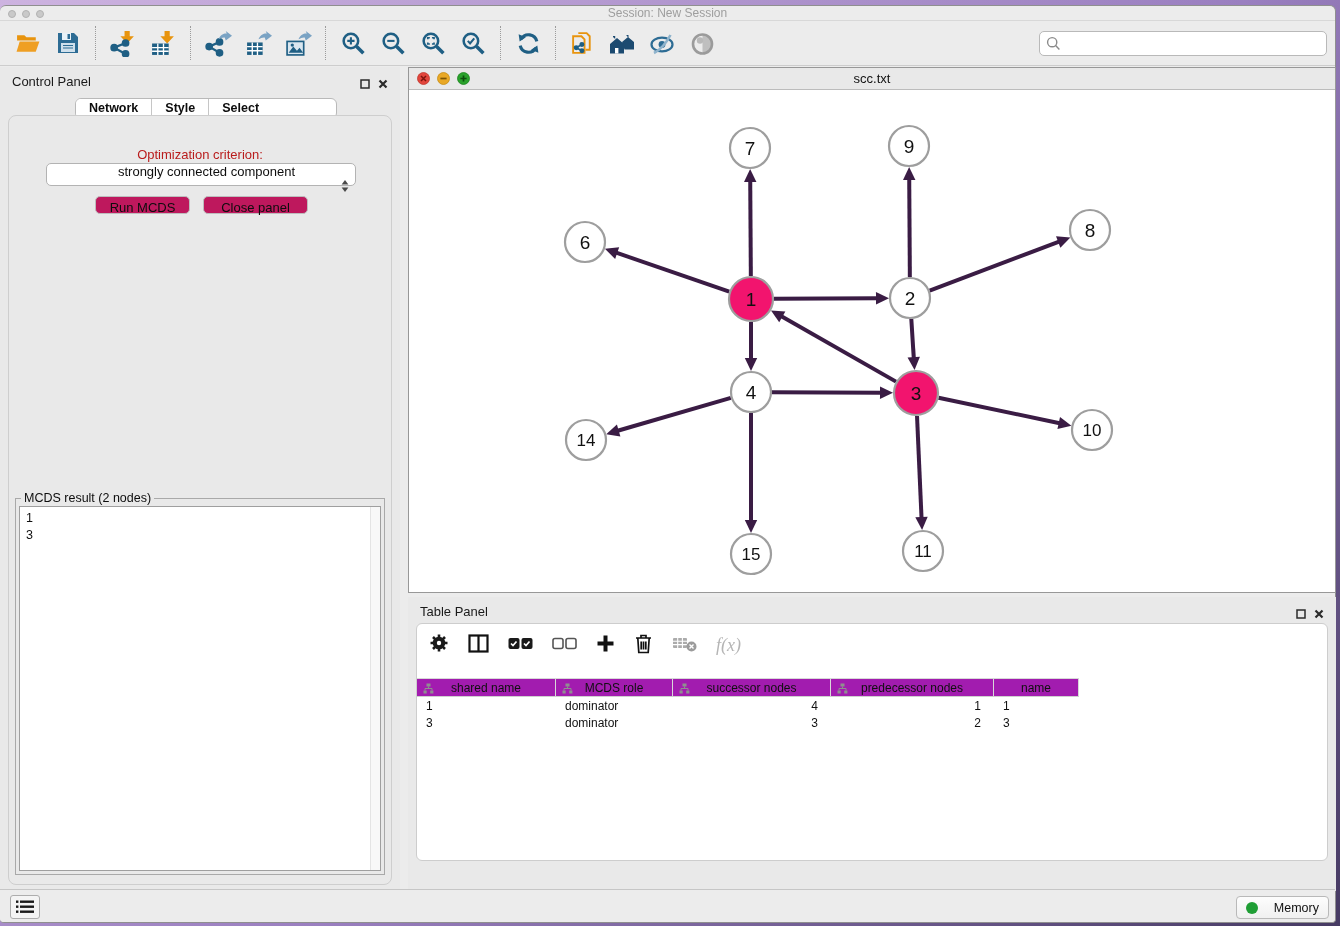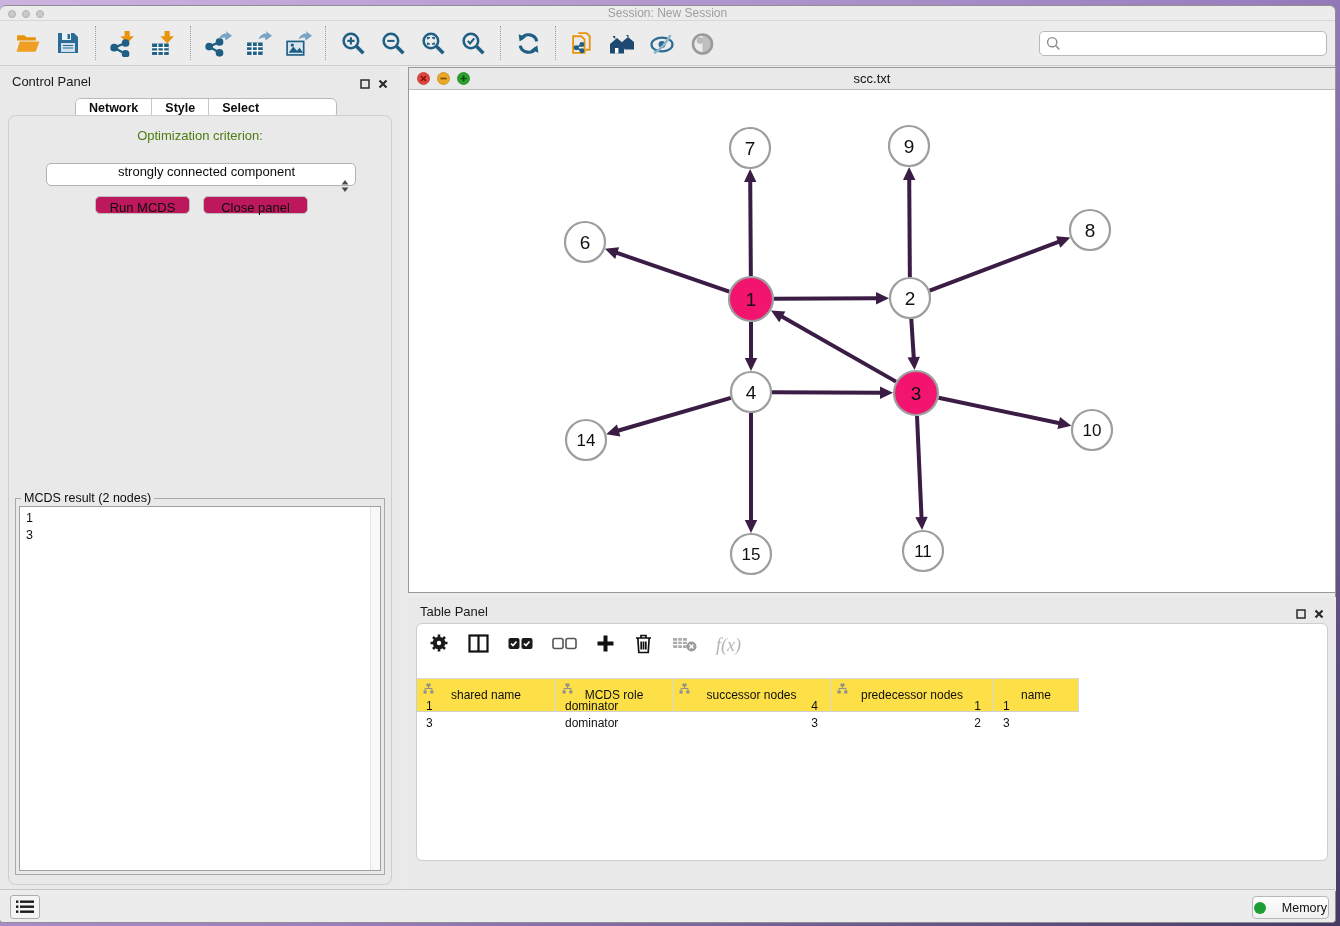--- a/index.html
+++ b/index.html
@@ -30,51 +30,51 @@
   .panel-header { position:relative; height:30px; }
   .panel-title { position:absolute; left:12px; top:7px; font-size:13px; color:#1a1a1a; }
   .ph-float { position:absolute; right:30px; top:8px; }
   .ph-close { position:absolute; right:12px; top:8px; }
   .tabstrip { display:flex; border:1px solid #b9b9b9; border-radius:6px; overflow:hidden; background:#fff; height:21px; }
   .tab { padding:0 13px; line-height:19px; font-size:12.5px; font-weight:bold; color:#0d0d0d; background:#fff; border-left:1px solid #c6c6c6; white-space:nowrap; }
   .tab:first-child { border-left:none; }
   .tab.selected { background:#701a75; color:#c7ccd1;margin-top:42px; }
   .cp-tabs { position:absolute; top:31px; left:75px; }
   .cp-content { position:absolute; left:8px; top:48px; width:384px; height:770px; border:1px solid #cecece; border-radius:8px; background:#e9e9e9; }
-  .opt-label { position:absolute; top:12px; left:0; right:0; text-align:center; font-size:13px; color:#4d7c0f; }
+  .opt-label { position:absolute; top:31px; left:0; right:0; text-align:center; font-size:13px; color:#b91c1c; }
   .dropdown { position:absolute; left:37px; top:47px; width:310px; height:23px; background:#fff; border:1px solid #b3b3b3; border-radius:5px; display:flex; align-items:center; padding-left:11px; font-size:13px; color:#0d0d0d;flex-direction:column; }
   .dd-stepper { margin-left:auto; margin-right:5px; display:flex; flex-direction:column; align-items:center; line-height:5px; }
   .cp-btn { position:absolute; top:80px; height:18px; background:#be185d; border:1px solid #bdbdbd; border-radius:5px; font-size:13px; color:#0d0d0d; text-align:center; line-height:21px; }
   .btn-run { left:86px; width:95px; }
   .btn-close { left:194px; width:105px; }
   .fieldset { position:absolute; left:6px; top:382px; width:370px; height:377px; border:1px solid #a9a9a9; }
   .legend { position:absolute; top:-8px; left:5px; background:#e9e9e9; padding:0 3px; font-size:12.5px; color:#0d0d0d; }
   .result-box { position:absolute; left:3px; right:3px; top:7px; bottom:3px; background:#fff; border:1px solid #9f9f9f; font-size:12.5px; color:#111; padding:3px 0 0 6px; line-height:17px; }
   .result-scroll { position:absolute; right:0; top:0; bottom:0; width:10px; background:#f8f8f8; border-left:1px solid #e4e4e4; }
   
   .net-window { position:absolute; left:408px; top:61px; width:928px; height:526px; border:1px solid #989898; background:#fff; }
   .net-titlebar { position:relative; height:22px; background:#e9e9e9; border-bottom:1px solid #bcbcbc; }
   .lights { position:absolute; left:8px; top:4px; display:flex; gap:7px; }
   .net-title { text-align:center; font-size:13px; line-height:22px; color:#111; }
   .net-canvas { position:absolute; left:0; right:0; top:22px; bottom:0; background:#fff; }
   
   .table-panel { position:absolute; left:408px; top:591px; width:928px; height:294px; background:#e9e9e9; }
   .tp-box { position:absolute; left:8px; top:26px; width:912px; height:238px; background:#fff; border:1px solid #cdcdcd; border-radius:6px; overflow:hidden; }
   .tp-toolbar { height:42px; display:flex; align-items:center; padding-left:12px; gap:19px; }
   .fx { font-family:"Liberation Serif", serif; font-style:italic; font-size:18px; color:#b5b5b5; }
-  .thead { position:absolute; left:0; top:54px; height:34px; display:flex; border-top:1px solid #d8d8d8; border-bottom:1px solid #cfcfcf; background:#fde047; }
+  .thead { position:absolute; left:0; top:54px; height:19px; display:flex; border-top:1px solid #d8d8d8; border-bottom:1px solid #cfcfcf; background:#a21caf; }
   .th { position:relative; display:flex; align-items:center; justify-content:center; font-size:12px; color:#101010; border-right:1px solid #d8d8d8; }
   .th .tree { position:absolute; left:6px; top:4px; }
   .trow { position:absolute; left:0; height:16px; display:flex; font-size:12px; color:#111; }
   .td { overflow:hidden; white-space:nowrap; }
   .tp-tabbar { position:absolute; left:0; right:0; bottom:0; height:29px; border-top:1px solid #d2d2d2; display:flex; align-items:center; justify-content:center; background:#e9e9e9; }
   
   .statusbar { position:absolute; left:0; right:0; bottom:0; height:33px; border-top:1px solid #c6c6c6; background:#ececec; border-radius:0 0 4px 4px; }
   .list-btn { position:absolute; left:10px; top:5px; width:30px; height:24px; background:#f4f4f4; border:1px solid #adadad; border-radius:3px; display:flex; align-items:center; justify-content:center; }
-  .mem-btn { position:absolute; right:6px; top:6px; height:23px; padding:0 1px; background:linear-gradient(#fdfdfd,#f0f0f0); border:1px solid #b9b9b9; border-radius:4px; display:flex; align-items:center; gap:16px; font-size:12.5px; color:#111; }
+  .mem-btn { position:absolute; right:6px; top:6px; height:23px; padding:0 9px; background:linear-gradient(#fdfdfd,#f0f0f0); border:1px solid #b9b9b9; border-radius:4px; display:flex; align-items:center; gap:16px; font-size:12.5px; color:#111; }
   .mem-dot { width:12px; height:12px; border-radius:50%; background:#1f9e35; }
 </style>
 </head>
 <body>
 
 <div class="window">
 
   <div class="titlebar">
     <div class="mac-dots">
       <span class="mac-dot"></span>

